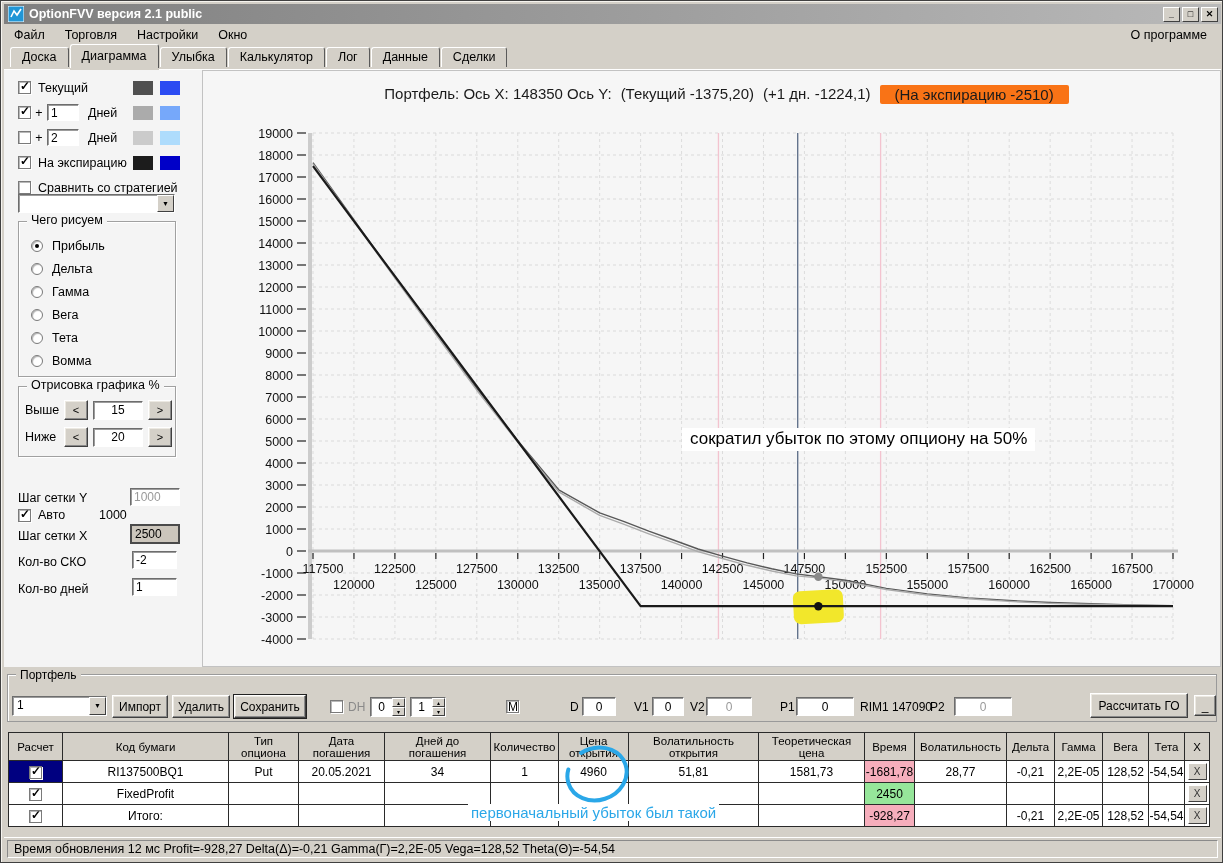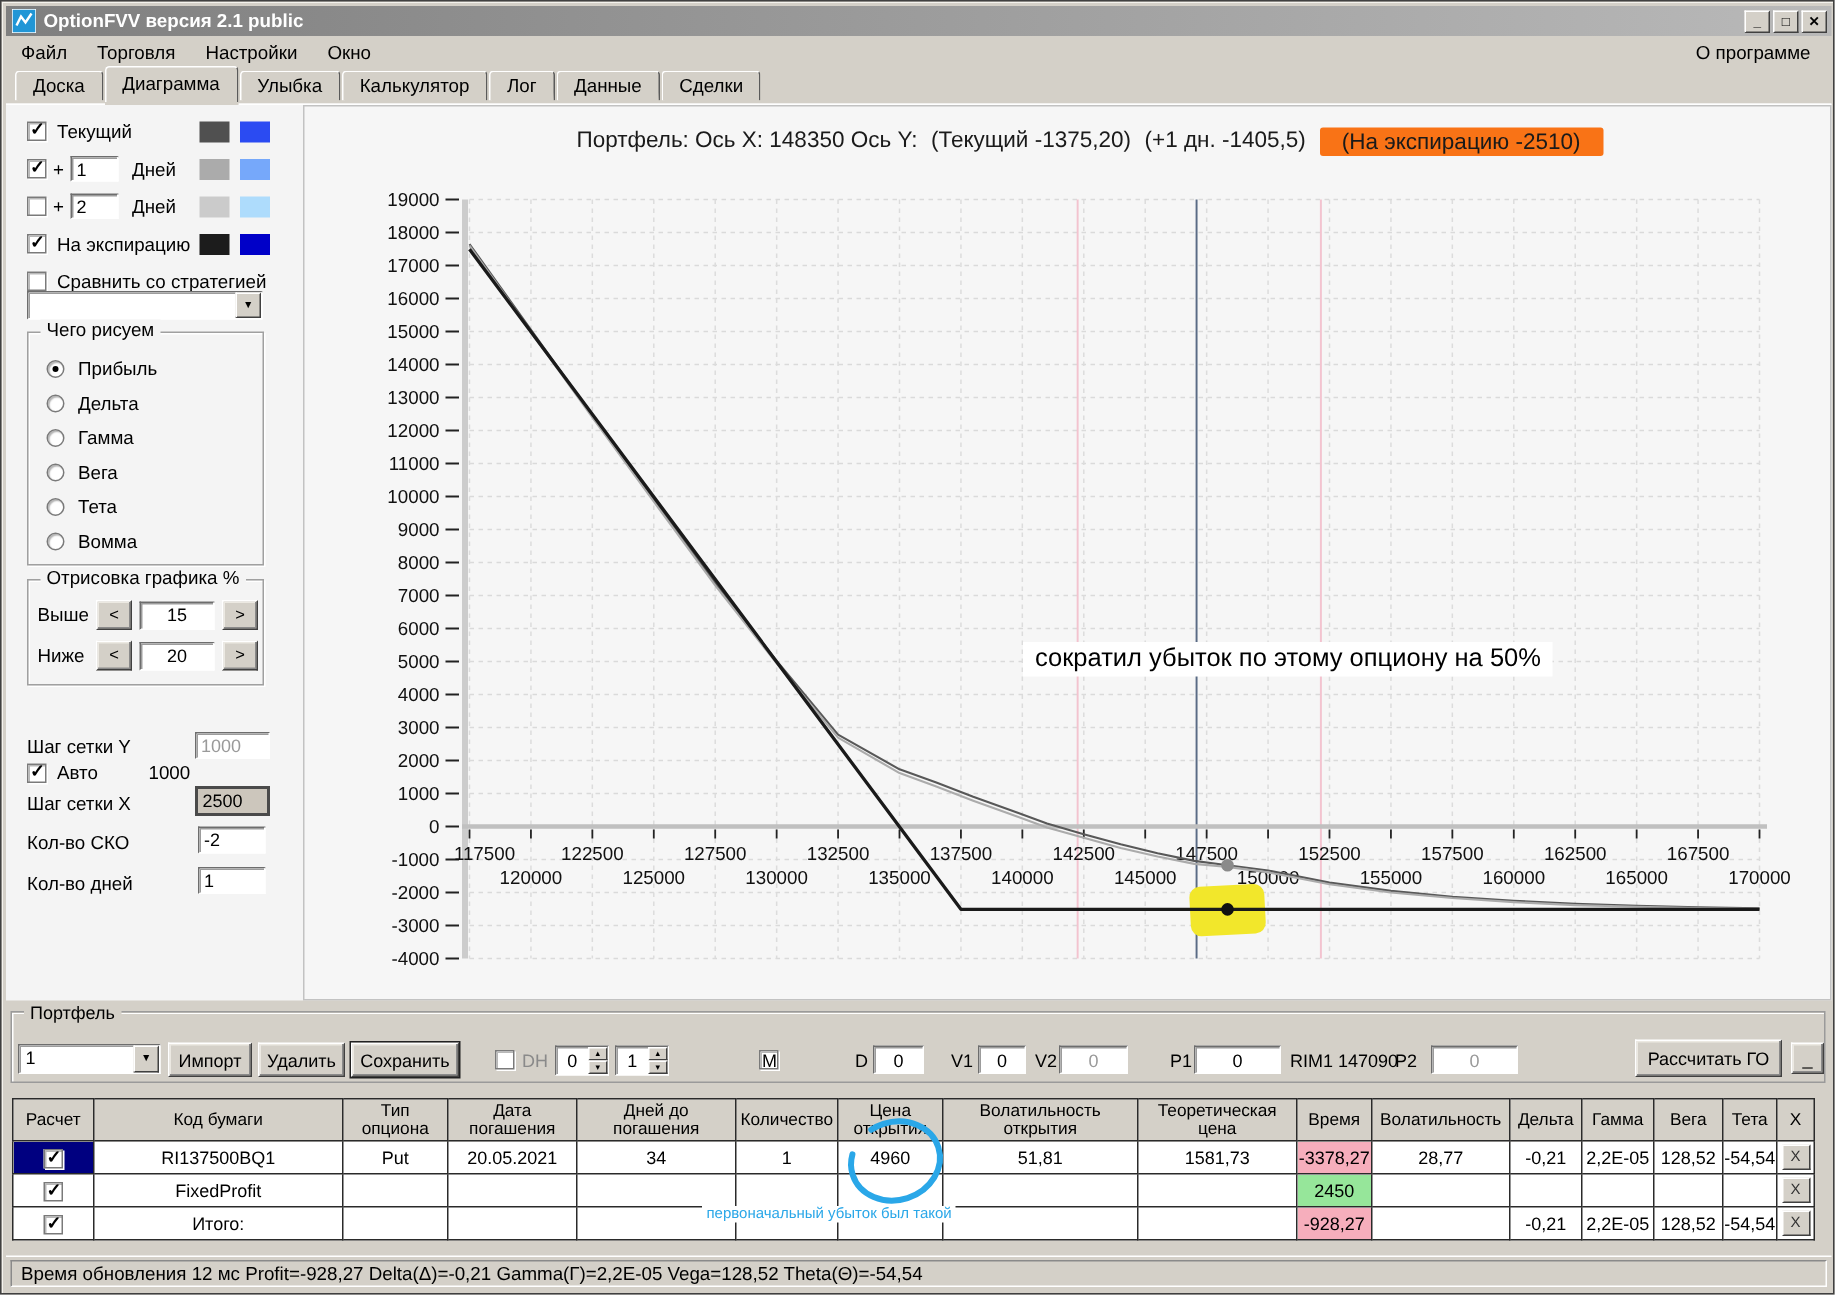--- a/index.html
+++ b/index.html
@@ -82,21 +82,21 @@
   .arr{height:10px;background:#d4d0c8;border-top:1px solid #fff;border-left:1px solid #fff;
        border-right:1px solid #404040;border-bottom:1px solid #404040;font-size:6px;line-height:6px;padding:0;color:#000;}
   table.ptable{border-collapse:collapse;table-layout:fixed;background:#fff;}
   .ptable th{background:#d4d0c8;font-size:11.5px;font-weight:400;white-space:pre-line;border:1px solid #2a2a2a;
              padding:1px 0;line-height:12px;height:28px;}
   .ptable td{border:1px solid #2a2a2a;font-size:12px;text-align:center;height:22px;padding:0;overflow:hidden;white-space:nowrap;}
   .chkcell{text-align:center;}
   .chkcell.sel{background:#000080;}
   .xbtn{width:19px;height:17px;background:#d4d0c8;border-top:1px solid #fff;border-left:1px solid #fff;
         border-right:1px solid #404040;border-bottom:1px solid #404040;font-size:10px;line-height:10px;padding:0;color:#333;}
-  .blue-note{position:absolute;background:#fff;font-size:10px;padding:0 3px;white-space:nowrap;}
+  .blue-note{position:absolute;background:#fff;font-size:15px;padding:0 3px;white-space:nowrap;}
   
   .statusbar{left:3px;top:836px;width:1217px;height:23px;background:#d4d0c8;border-top:1px solid #fff;
              font-size:12.5px;display:flex;align-items:center;}
   .status-inner{margin:2px 3px;flex:1;height:18px;line-height:17px;padding-left:6px;
                 border:1px solid #8a8a8a;border-bottom-color:#fff;border-right-color:#fff;}
 </style>
 </head>
 <body>
 
 <div class="window">
@@ -397,21 +397,21 @@
           <rect x="590.3523809523809" y="519.22" width="50" height="33" rx="7" fill="#f2e72b" transform="rotate(-3 615.3523809523809 535.22)"></rect>
           <path d="M110.0 91.7 L151.0 148.9 L191.9 205.9 L232.9 262.2 L273.8 317.6 L314.8 369.6 L355.7 418.8 L396.7 441.9 L421.2 450.7 L445.8 460.2 L470.4 469.0 L495.0 478.0 L519.5 485.1 L544.1 491.9 L568.7 497.8 L593.2 502.9 L615.4 505.8 L642.4 509.3 L683.3 517.4 L724.3 522.9 L765.2 526.9 L806.2 529.5 L847.1 531.5 L888.1 532.8 L929.0 533.9 L970.0 534.6" fill="none" stroke="#585858" stroke-width="1.4" stroke-linejoin="round"></path>
           <path d="M110.0 92.8 L151.0 150.2 L191.9 207.2 L232.9 263.5 L273.8 319.2 L314.8 371.3 L355.7 420.8 L396.7 444.4 L421.2 453.4 L445.8 462.8 L470.4 471.6 L495.0 480.7 L519.5 487.5 L544.1 494.3 L568.7 500.0 L593.2 504.9 L615.4 506.9 L642.4 510.6 L683.3 518.5 L724.3 524.0 L765.2 527.7 L806.2 530.4 L847.1 532.4 L888.1 533.5 L929.0 534.3 L970.0 534.9" fill="none" stroke="#ababab" stroke-width="1.4" stroke-linejoin="round"></path>
           <path d="M110.0 95.2 L437.6 535.2 L970.0 535.2" fill="none" stroke="#1a1a1a" stroke-width="2.2" stroke-linejoin="round"></path>
           <circle cx="615.3523809523809" cy="505.806" r="4.2" fill="#8a8a8a"></circle>
           <circle cx="615.3523809523809" cy="535.22" r="4.2" fill="#111111"></circle>
         </svg>
       <div class="chart-header">
         <span>Портфель: Ось X: 148350 Ось Y:</span>
         <span>(Текущий -1375,20)</span>
-        <span>(+1 дн. -1405,5)</span>
+        <span>(+1 дн. -1224,1)</span>
         <span class="hl">(На экспирацию -2510)</span>
       </div>
       <div class="chart-note">сократил убыток по этому опциону на 50%</div>
     </div>
   </div>
 
   <div class="portfolio abs">
     <div class="pgroup"></div>
     <span class="pgroup-label abs" style="top:1px">Портфель</span>
 
@@ -506,21 +506,21 @@
           <tr>
             <td class="chkcell sel"><span class="chk on" style="vertical-align: middle;"></span></td>
             <td>RI137500BQ1</td>
             <td>Put</td>
             <td>20.05.2021</td>
             <td>34</td>
             <td>1</td>
             <td>4960</td>
             <td>51,81</td>
             <td>1581,73</td>
-            <td style="background: rgb(246, 174, 188);">-3378,27</td>
+            <td style="background: rgb(246, 174, 188);">-1681,78</td>
             <td>28,77</td>
             <td>-0,21</td>
             <td>2,2E-05</td>
             <td>128,52</td>
             <td>-54,54</td>
             <td><button class="xbtn">X</button></td>
           </tr>
           <tr>
             <td class="chkcell"><span class="chk on" style="vertical-align: middle;"></span></td>
             <td>FixedProfit</td>

